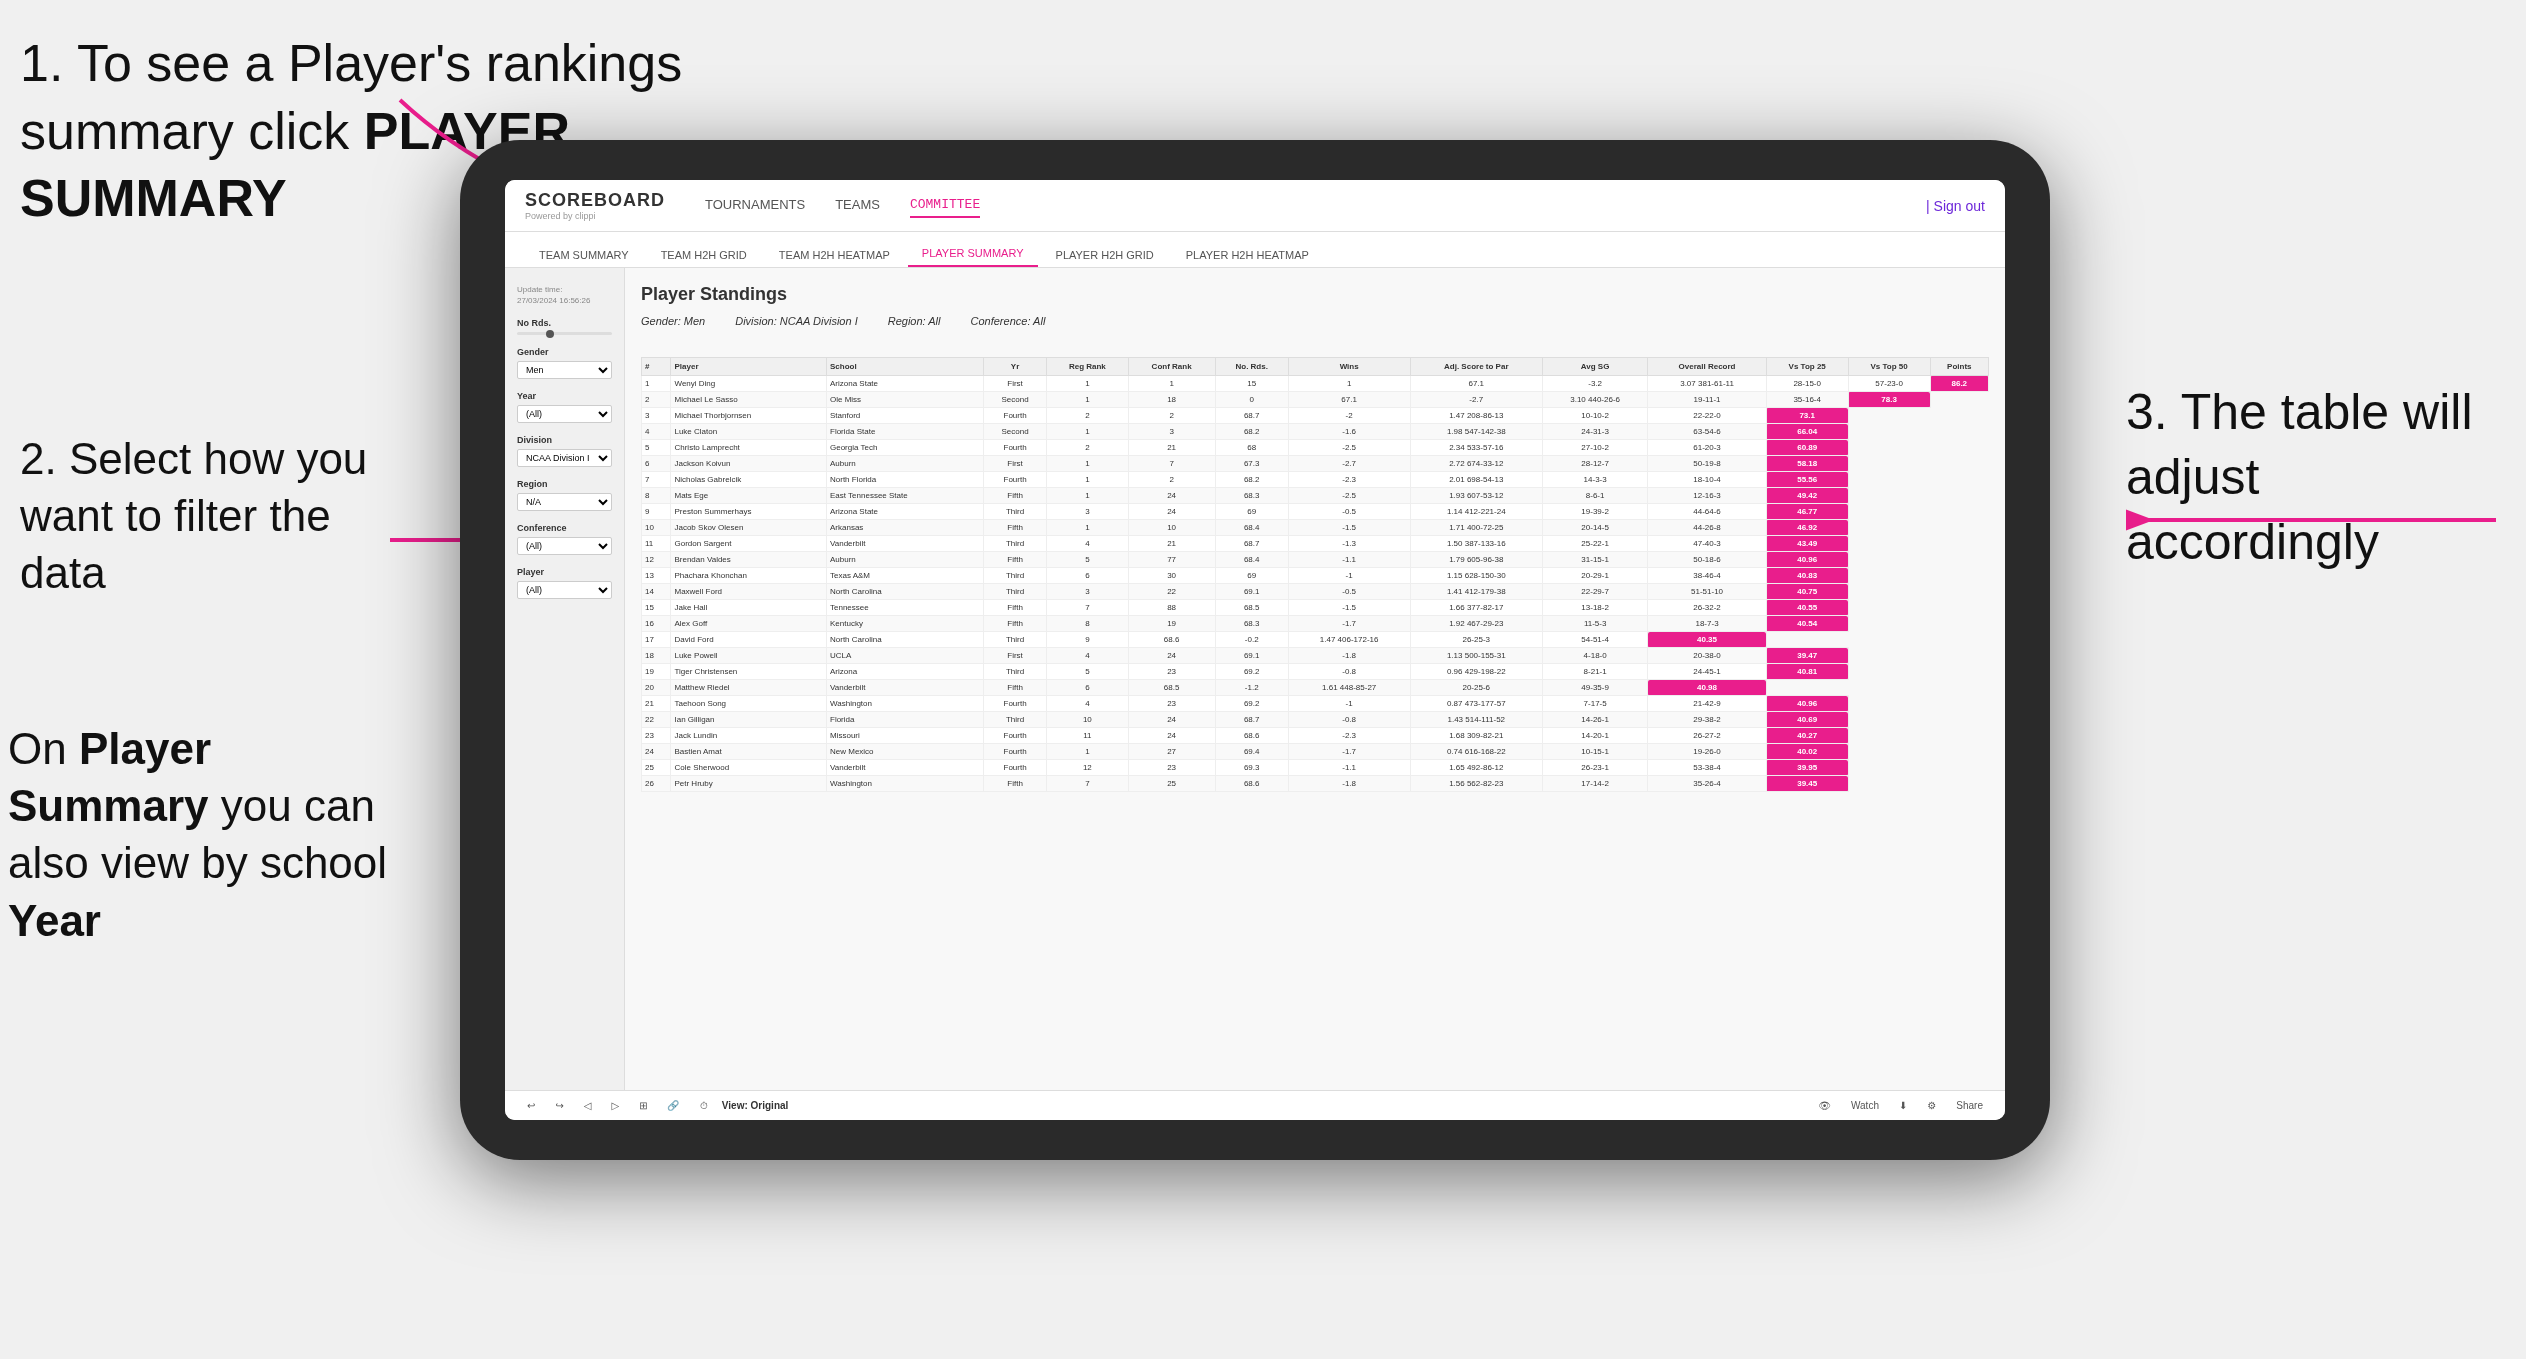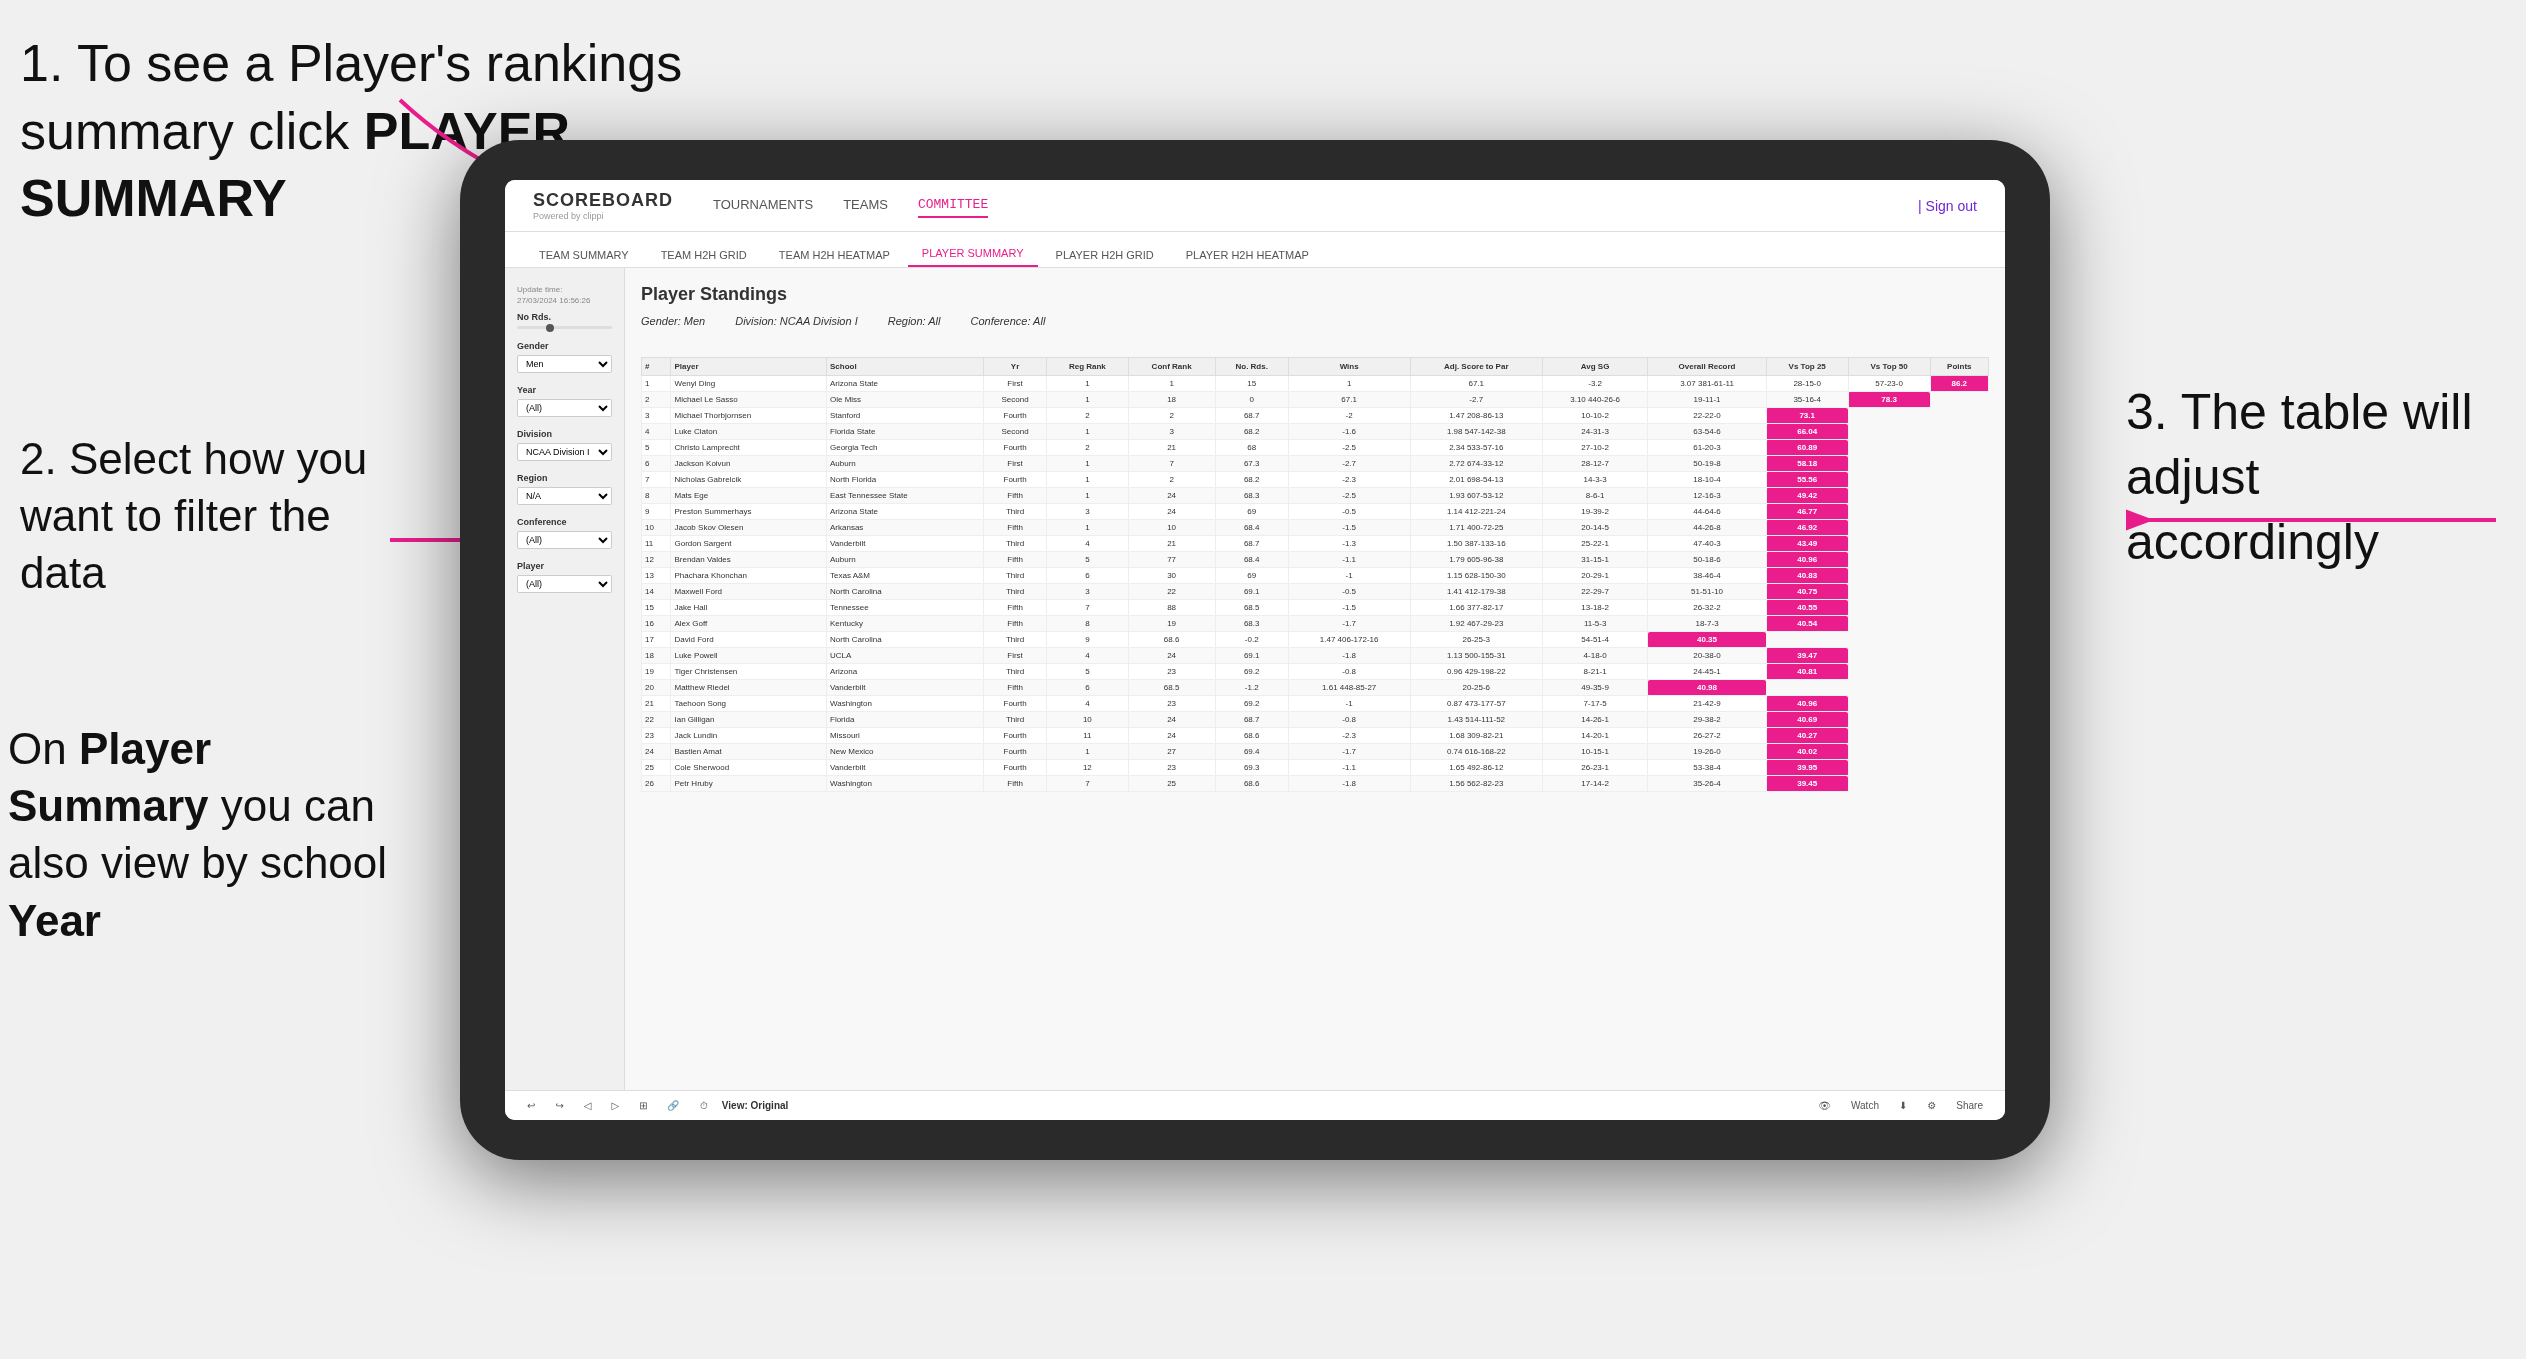--- a/index.html
+++ b/index.html
@@ -75,21 +75,21 @@
       border-radius: 10px;
       overflow: hidden;
       display: flex;
       flex-direction: column;
     }
 
     
     .nav-bar {
       display: flex;
       align-items: center;
-      padding: 0 28px;
+      padding: 0 20px;
       height: 52px;
       border-bottom: 1px solid #ddd;
       background: #fff;
       flex-shrink: 0;
     }
 
     .logo-area {
       display: flex;
       flex-direction: column;
       margin-right: 40px;
@@ -172,21 +172,21 @@
       background: #f0f0f0;
       padding: 16px 12px;
       border-right: 1px solid #ddd;
       flex-shrink: 0;
       font-size: 10px;
     }
 
     .sidebar-update {
       font-size: 8px;
       color: #888;
-      margin-bottom: 6px;
+      margin-bottom: 12px;
       line-height: 1.4;
     }
 
     .sidebar-section {
       margin-bottom: 12px;
     }
 
     .sidebar-label {
       font-size: 9px;
       font-weight: 700;

